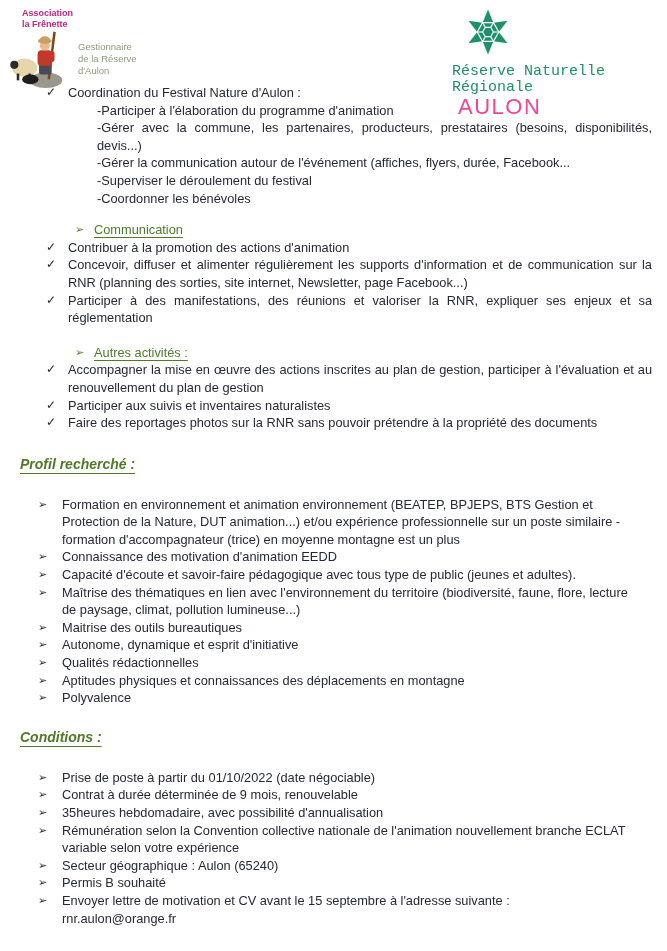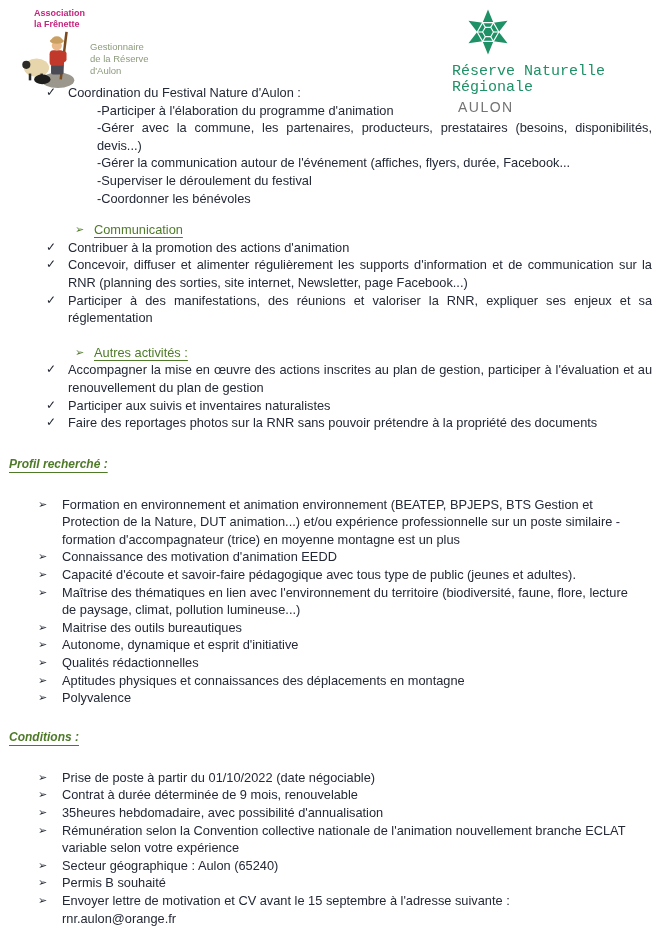--- a/index.html
+++ b/index.html
@@ -9,55 +9,55 @@
     margin:0 auto;
     background:#ffffff;
     font-family:"Liberation Sans", sans-serif;
     font-size:12.8px;
     line-height:17.6px;
     color:#232936;
     overflow:hidden;
   }
   
   .header { position:absolute; top:0; left:0; right:0; height:96px; }
-  .logo-left { position:absolute; top:8px; left:20px; width:180px; }
+  .logo-left { position:absolute; top:8px; left:8px; width:180px; }
   .logo-left .org-name {
     font-size:9px; font-weight:bold; line-height:10.5px;
     color:#c4267e; white-space:pre-line; margin-left:14px;
   }
   .logo-left .logo-row { display:flex; align-items:flex-start; }
   .logo-left svg { display:block; }
   .logo-left .caption {
     font-size:9.5px; line-height:12px; color:#8c9b7c;
     white-space:pre-line; margin-top:12px; margin-left:6px;
   }
   .logo-right { position:absolute; top:6px; left:452px; width:205px; }
   .logo-right .star { margin-left:10px; }
   .logo-right .rnr-title {
     font-family:Liberation Mono, monospace;
     font-size:15px; line-height:16px; color:#1e9166; margin-top:1px;
   }
   .logo-right .rnr-name {
-    font-size:14px; line-height:22px; letter-spacing:1.5px;
-    color:#737373; margin-top:0px; margin-left:6px;
+    font-size:22px; line-height:22px; letter-spacing:1.5px;
+    color:#ec4899; margin-top:0px; margin-left:6px;
   }
   
   .doc-body { position:absolute; top:84px; left:0; right:0; }
   .marker { flex:none; }
   .check-item { display:flex; padding:0 15px 0 46px; }
   .check-item .marker { width:22px; font-size:12px; }
   .check-item .item-text { flex:1; text-align:justify; }
   .dash-item { margin:0 15px 0 97px; text-align:justify; }
   .subheading { display:flex; margin-left:75px; color:#4e7a28; }
   .subheading .marker { width:19px; font-size:11px; }
   .subheading .subheading-text { text-decoration:underline; text-underline-offset:3px; }
   .main-heading {
-    font-size:12px; line-height:22px; font-weight:bold; font-style:italic;
+    font-size:14px; line-height:22px; font-weight:bold; font-style:italic;
     color:#4e7a28; text-decoration:underline; text-underline-offset:4px;
-    margin:0 0 0 9px;
+    margin:0 0 0 20px;
   }
   .arrow-item { display:flex; padding:0 28px 0 38px; }
   .arrow-item .marker { width:24px; font-size:11px; }
   .arrow-item .item-text { flex:1; }
   .preline { white-space:pre-line; }
   
   .sec-festival   { margin-bottom:14px; }
   .sec-comm       { margin-bottom:17px; }
   .sec-autres     { margin-bottom:21px; }
   .sec-profil .main-heading     { margin-bottom:21px; }

